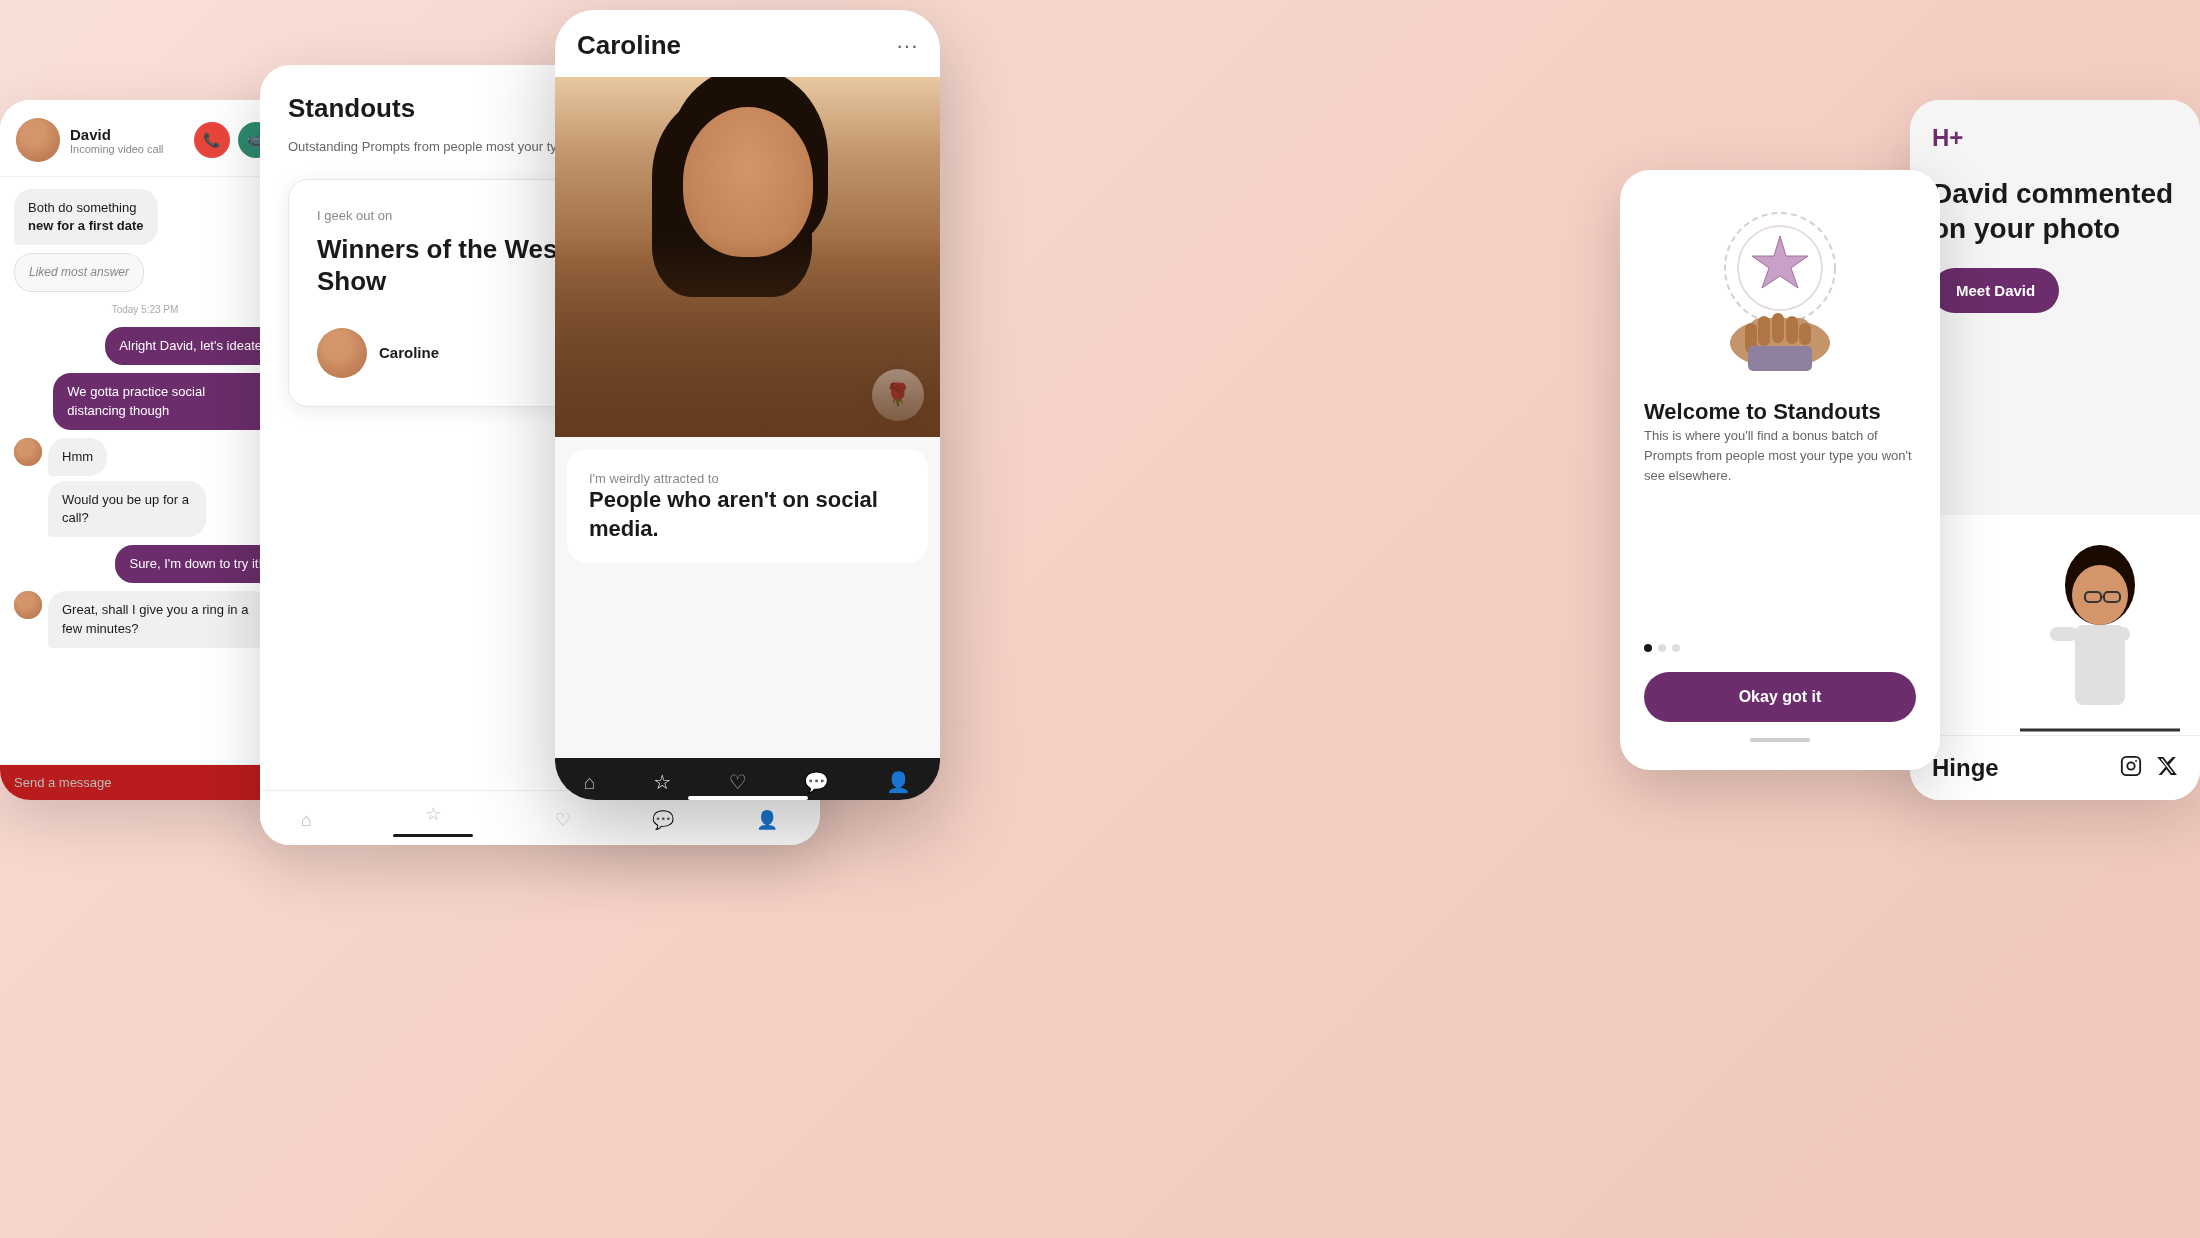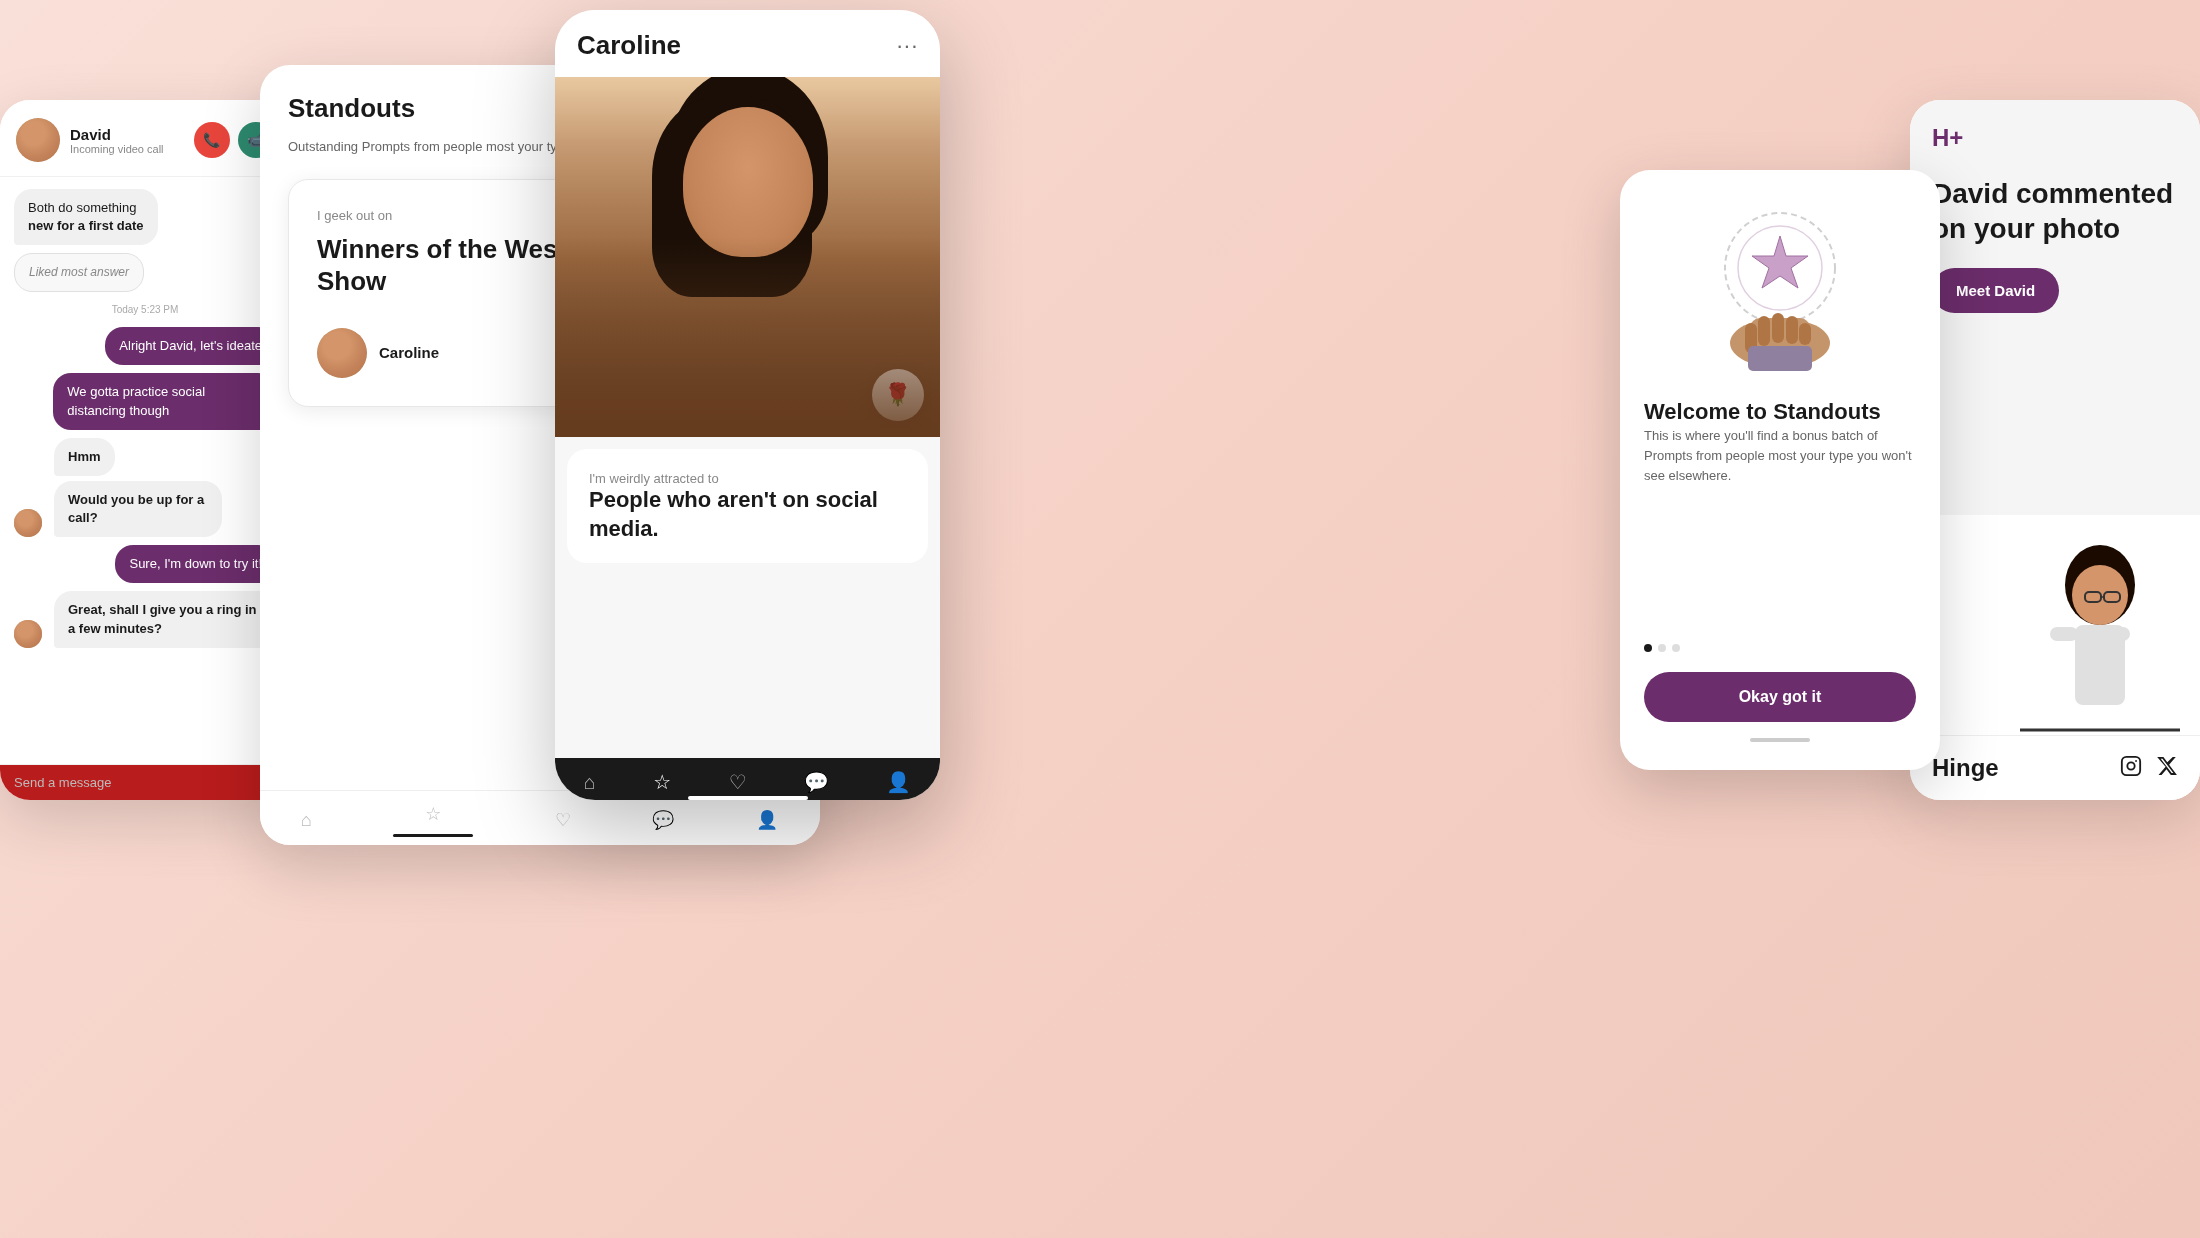--- a/index.html
+++ b/index.html
@@ -121,23 +121,21 @@
       font-size: 12px;
     }
     .msg-timestamp {
       font-size: 10px;
       color: #aaa;
       text-align: center;
       margin: 4px 0;
     }
     .msg-with-avatar {
       display: flex;
-      align-items: flex-end;
-      gap: 12px;
-      font-weight: bold;
+      gap: 6px;
     }
     .msg-small-avatar {
       width: 28px; height: 28px;
       border-radius: 50%;
       background: #c4a882;
       flex-shrink: 0;
     }
     .msg-small-avatar-face {
       width: 100%; height: 100%;
       background: radial-gradient(circle at 40% 35%, #d4956a 30%, #c4835a 60%, #b5734a 100%);

